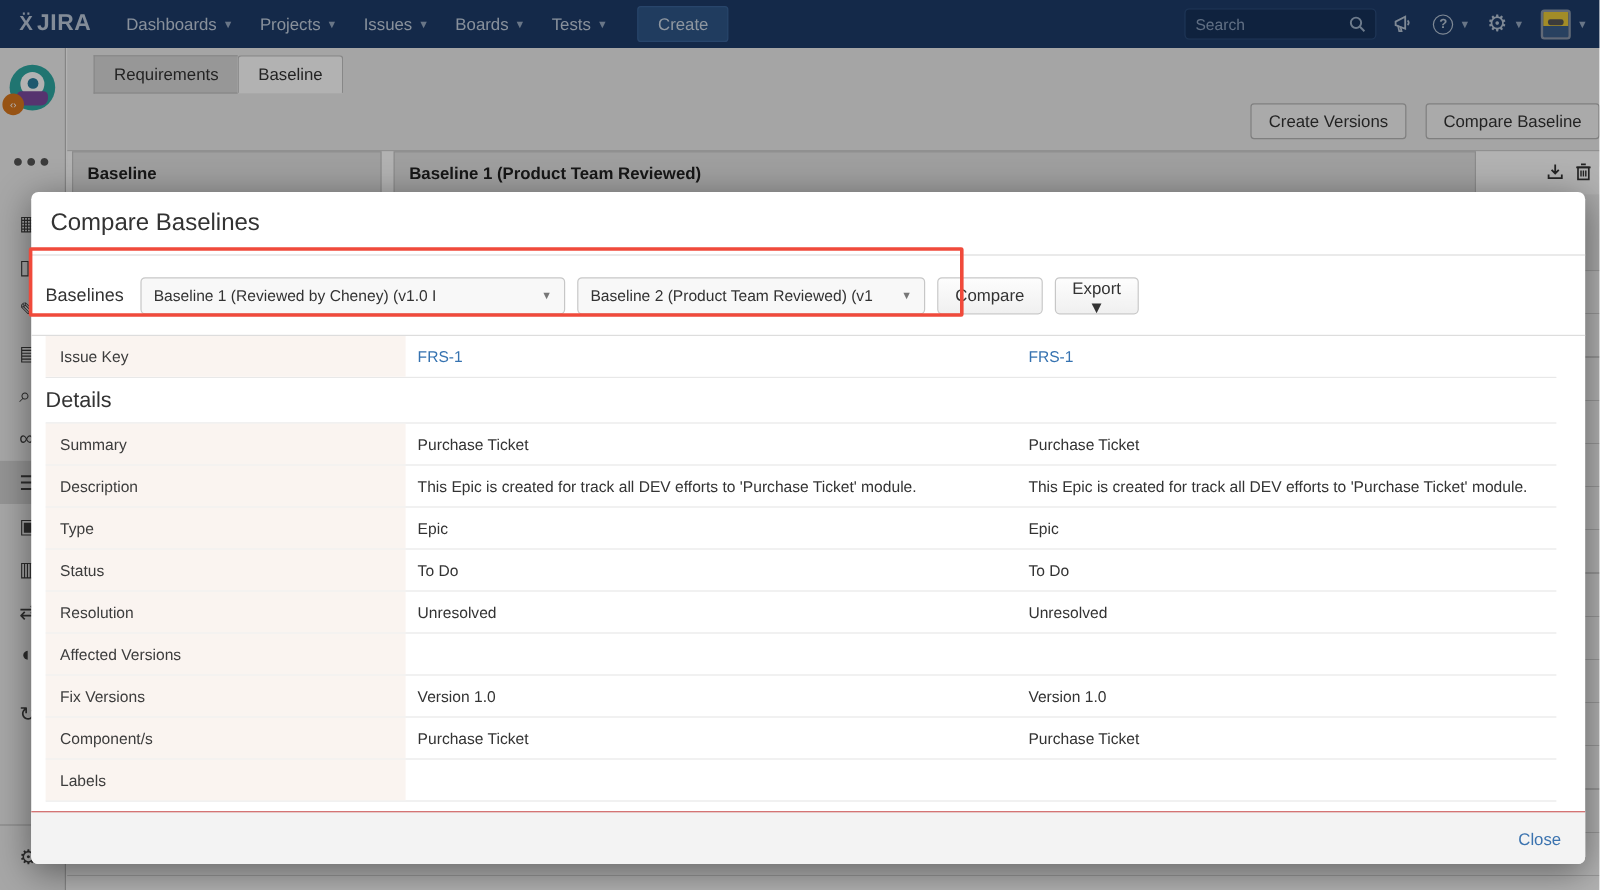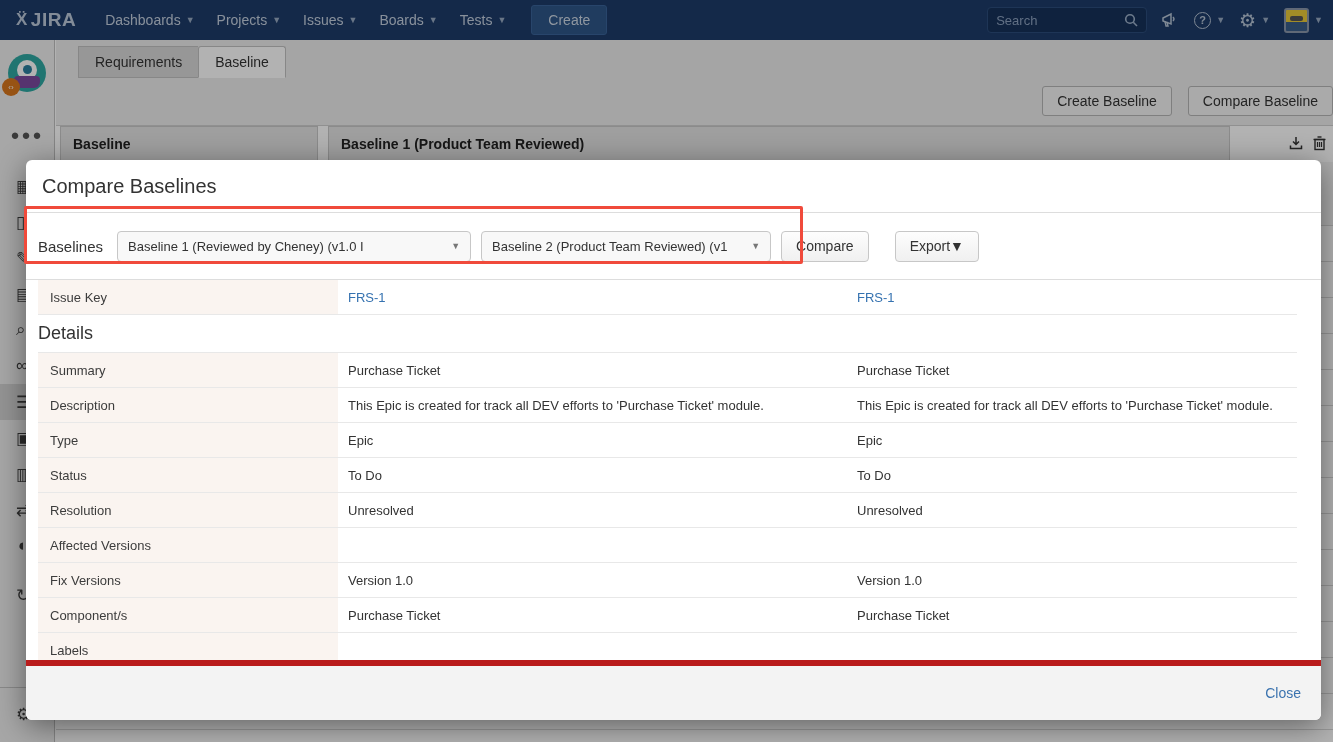--- a/index.html
+++ b/index.html
@@ -115,37 +115,37 @@
     border-radius:4px; display:flex; align-items:center; font-size:13px;
     color:#333; padding:0 10px; cursor:pointer; }
   .sel .sel-text { white-space:nowrap; overflow:hidden; }
   .sel .caret2 { color:#777; font-size:9px; margin-left:14px; }
   .sel.s1 { width:354px; }
   .sel.s2 { width:290px; }
   .mbtn { height:31px; background:linear-gradient(#fdfdfd,#f0f0f0);
     border:1px solid #c7c7c7; border-radius:4px; font-size:14px; color:#333;
     padding:0 14px; cursor:pointer; display:flex; align-items:center;
     font-family:"Liberation Sans",sans-serif; }
-  .mbtn.export { margin-left:16px; }
+  .mbtn.export { margin-left:0;flex-direction:column; }
   .red-box { position:absolute; left:-2px; top:-7px; width:779px; height:58px;
     border:3px solid #f04a3b; border-radius:2px; pointer-events:none; }
 
   .m-table { margin:0 24px 0 12px; }
   .mrow { display:flex; align-items:stretch; min-height:35px;
     border-bottom:1px solid #e8e8e8; font-size:13px; color:#333; }
   .mlabel { width:300px; background:#faf4f0; color:#3c3c3c; display:flex;
     align-items:center; padding-left:12px; }
   .mval { width:509px; display:flex; align-items:center; padding-left:10px; }
   .mval:last-child { flex:1; }
   .mval a { color:#3572b0; text-decoration:none; cursor:pointer; }
   .m-section { height:38px; display:flex; align-items:center;
     border-bottom:1px solid #e8e8e8; }
   .m-section h2 { font-size:18px; font-weight:normal; color:#333; }
-  .m-footer { position:absolute; left:0; right:0; bottom:0; height:60px;
-    background:#f3f3f3; border-top:6px solid #b91c1c; border-radius:0 0 6px 6px;
+  .m-footer { position:absolute; left:0; right:0; bottom:0; height:44px;
+    background:#f3f3f3; border-top:1px solid #b91c1c; border-radius:0 0 6px 6px;
     display:flex; align-items:center; justify-content:flex-end;
     padding-right:20px; }
   .m-footer a { color:#3b73af; font-size:14px; text-decoration:none;
     cursor:pointer; }
 </style>
 </head>
 <body>
 
 <div class="stage">
 
@@ -242,21 +242,21 @@
     </div>
   </div>
 
   <div class="content">
     <div class="head-strip">
       <div class="tabs">
         <div class="tab inactive">Requirements</div>
         <div class="tab active">Baseline</div>
       </div>
       <div class="toolbar">
-        <button class="pbtn">Create Baseline</button>
+        <button class="pbtn">Create Versions</button>
         <button class="pbtn">Compare Baseline</button>
       </div>
     </div>
     <div class="bg-table">
       <div class="bg-header">
         <div class="bg-cell c1">Baseline</div>
         <div class="bg-cell c2">Baseline 1 (Product Team Reviewed)</div>
         <div class="bg-hicons">
           <span>
             <svg width="16" height="16" viewBox="0 0 16 16">

